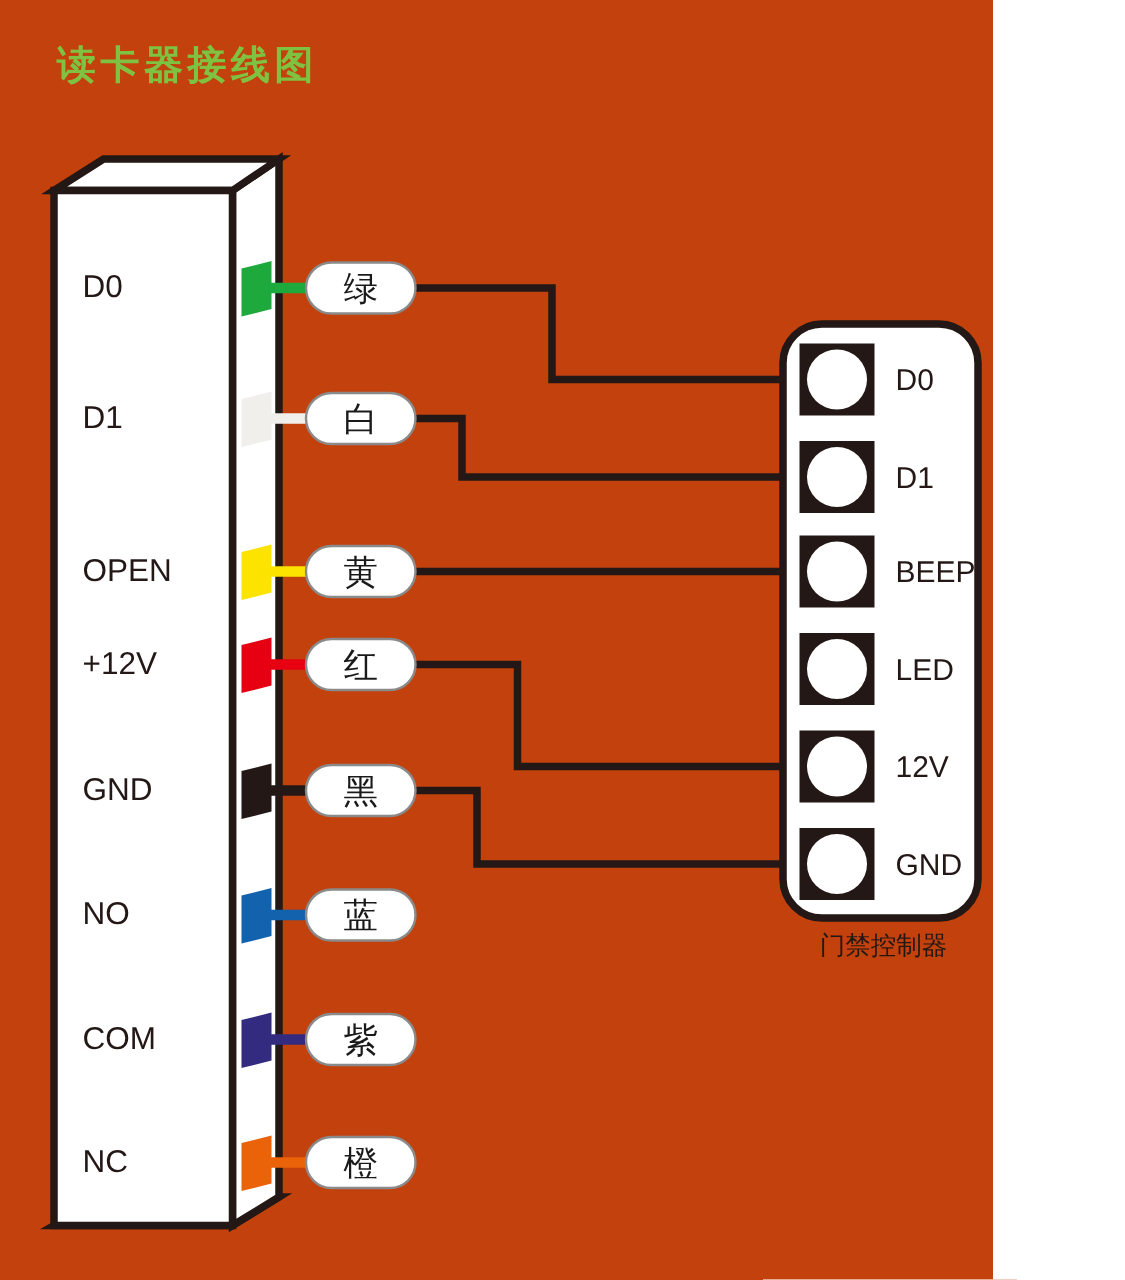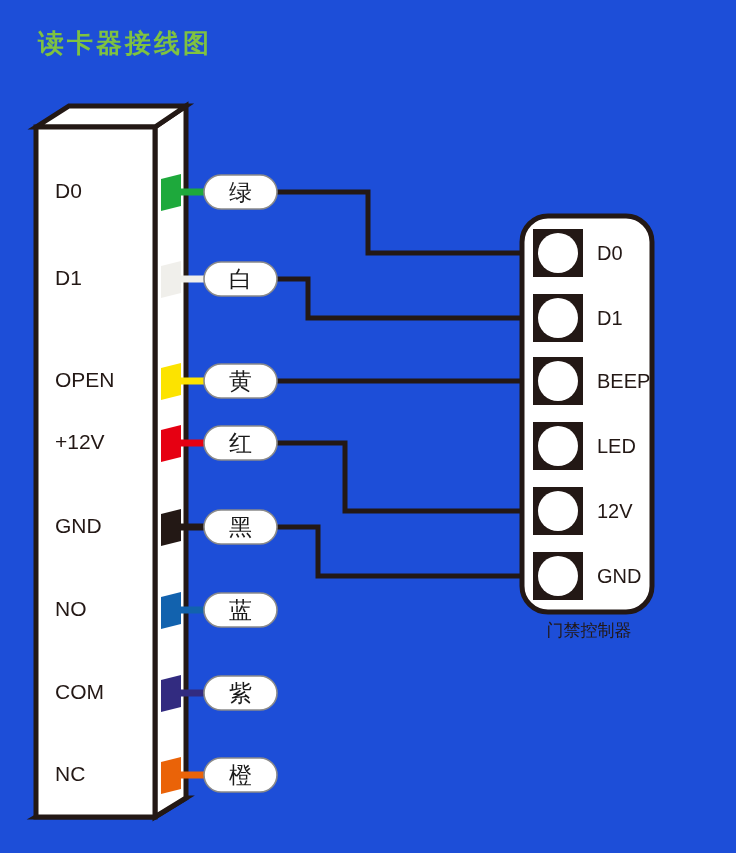--- a/index.html
+++ b/index.html
@@ -1,16 +1,16 @@
 <!DOCTYPE html>
 <html><head>
 <meta charset="utf-8">
 <style>
   html, body { margin: 0; padding: 0; background: #ffffff; }
-  .stage { position: relative; width: 736px; height: 853px; background: #1d4ed8; overflow: hidden; text-decoration: underline; }
+  .stage { position: relative; width: 662px; height: 853px; background: #c2410c; overflow: hidden; text-decoration: underline; }
   svg { display: block; }
   .face { fill: #ffffff; stroke: #231815; stroke-width: 5; stroke-linejoin: miter; }
   .pin-label { font-family: "Liberation Sans", sans-serif; font-size: 21px; fill: #231815; }
   .pill { fill: #ffffff; stroke: #8a8a8a; stroke-width: 1.6; }
   .pill-text { font-family: "Liberation Sans", sans-serif; font-size: 23px; fill: #1a1a1a; }
   .wire { fill: none; stroke: #231815; stroke-width: 5; }
   .connector-box { fill: #ffffff; stroke: #231815; stroke-width: 5; }
   .term-label { font-family: "Liberation Sans", sans-serif; font-size: 20px; fill: #231815; }
   .caption { font-family: "Liberation Sans", sans-serif; font-size: 17px; fill: #231815; }
   .title { font-family: "DejaVu Serif", serif; font-weight: bold; font-size: 26px; letter-spacing: 3px; }

